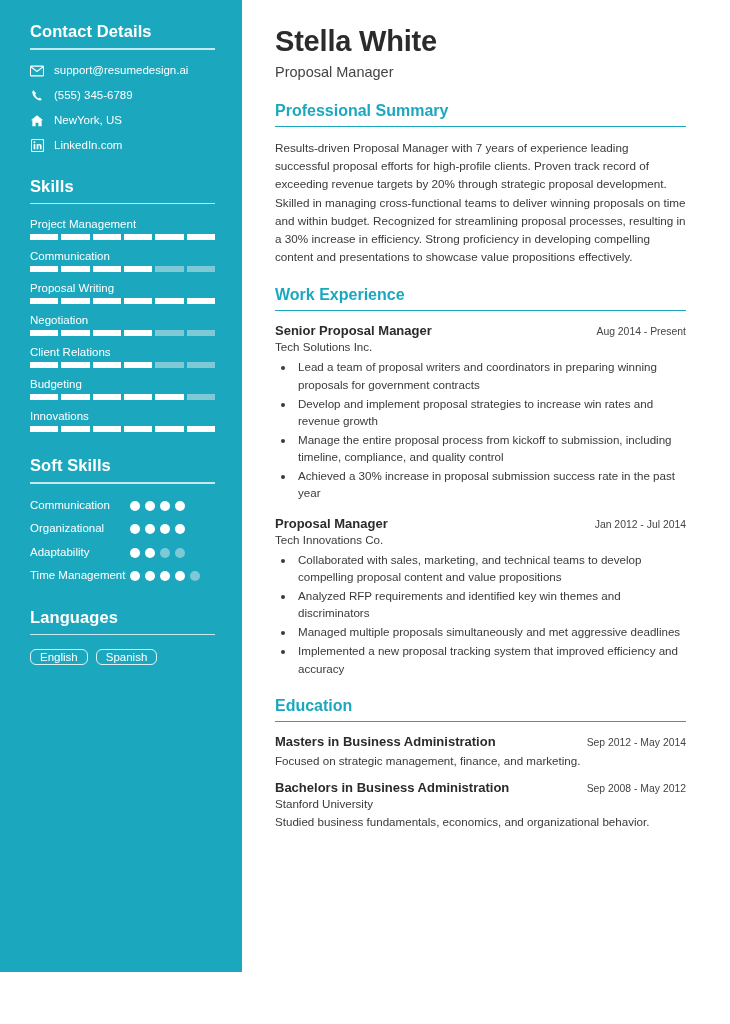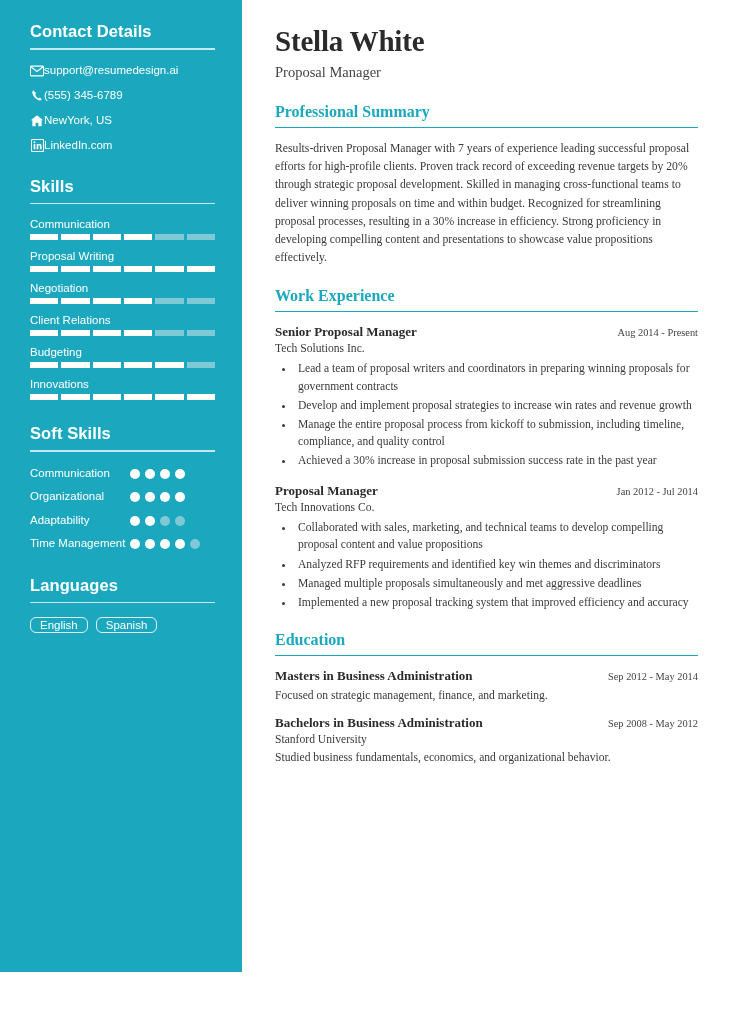--- a/index.html
+++ b/index.html
@@ -44,21 +44,21 @@
     height: 1.6px;
     background: rgba(255,255,255,.75);
     margin-bottom: 14px;
   }
   .side-block { margin-bottom: 24px; }
 
   
   .contact-row {
     display: flex;
     align-items: center;
-    gap: 0;
+    gap: 10px;
     margin-bottom: 11px;
     font-size: 11.5px;
     line-height: 1.2;
   }
   .contact-ico {
     width: 14px; height: 14px;
     flex: 0 0 14px;
     display: flex; align-items: center; justify-content: center;
   }
   .contact-ico svg { display:block; }
@@ -100,23 +100,22 @@
     border: 1px solid rgba(255,255,255,.85);
     border-radius: 6px;
     padding: 1px 9px;
     font-size: 11.5px;
     color: #ffffff;
   }
 
   
   .main {
     flex: 1;
-    padding: 26px 32px 0 30px;
+    padding: 26px 44px 0 30px;
     color: #333333;
-    font-family: Liberation Serif, serif;
   }
   .name {
     font-size: 29px;
     font-weight: bold;
     color: #2b2b2b;
     letter-spacing: -0.2px;
     line-height: 1.1;
   }
   .role {
     font-size: 14.5px;
@@ -230,20 +229,31 @@
             <span>LinkedIn.com</span>
           </div>
         </div>
     </div>
 
     <div class="side-block">
       <div class="side-title">Skills</div>
       <div class="side-rule"></div>
       <div id="skills-list">
           <div class="skill-item">
+            <div class="skill-name">Project Management</div>
+            <div class="skill-bar">
+              <span class="seg"></span>
+              <span class="seg"></span>
+              <span class="seg"></span>
+              <span class="seg"></span>
+              <span class="seg"></span>
+              <span class="seg"></span>
+            </div>
+          </div>
+          <div class="skill-item">
             <div class="skill-name">Communication</div>
             <div class="skill-bar">
               <span class="seg"></span>
               <span class="seg"></span>
               <span class="seg"></span>
               <span class="seg"></span>
               <span class="seg off"></span>
               <span class="seg off"></span>
             </div>
           </div>

